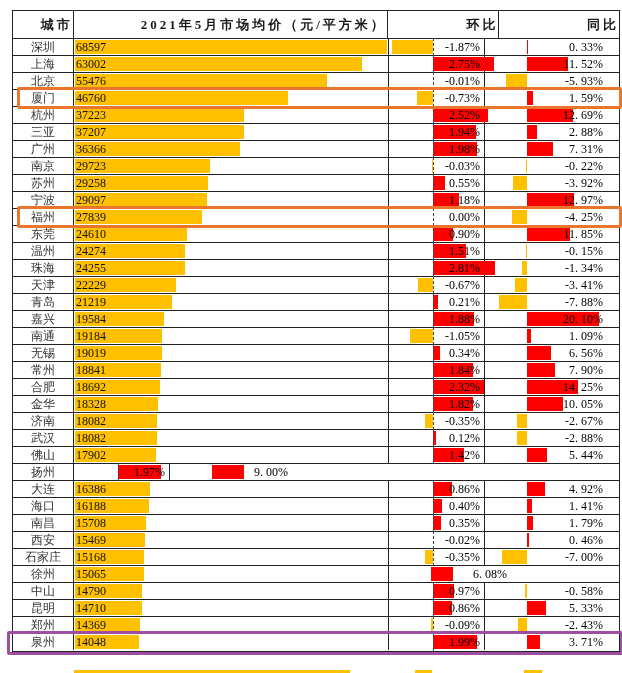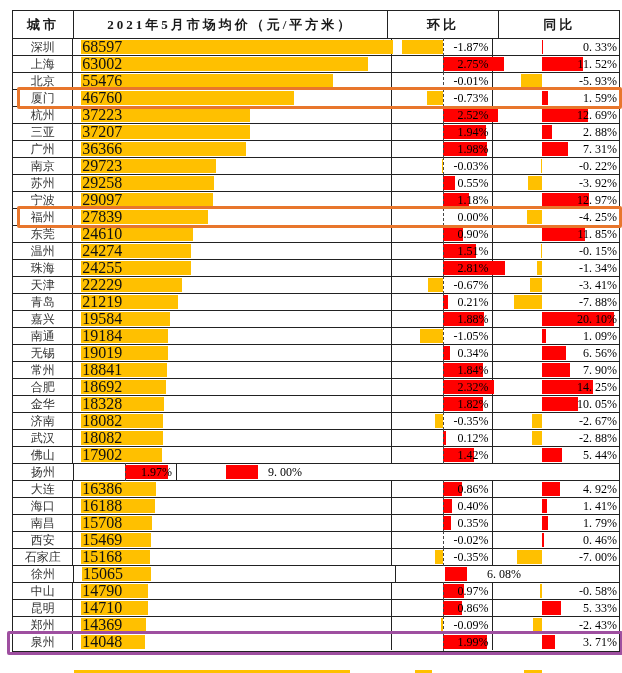--- a/index.html
+++ b/index.html
@@ -13,49 +13,49 @@
     overflow: hidden;
   }
   .table {
     position: absolute; left: 12px; top: 10px; width: 608px;
     border: 1px solid #222;
     background: #fff;
   }
   .header-row { display: flex; height: 28px; border-bottom: 1px solid #222; }
   .hcell {
     font-weight: bold; font-size: 13px; line-height: 27px;
-    text-align: center; letter-spacing: 3px;
+    text-align: right; letter-spacing: 3px;
     border-right: 1px solid #222;
     overflow: hidden; white-space: nowrap;
   }
   .hcell:last-child { border-right: none; }
   .w-city { width: 61px; }
   .w-price { width: 315px; }
   .w-mom { width: 112px; }
   .w-yoy { width: 120px; }
-  .row { display: flex; height: 17px; border-bottom: 1px solid #222; position: relative; gap: 7px; }
+  .row { display: flex; height: 17px; border-bottom: 1px solid #222; position: relative; }
   .row:last-child { border-bottom: none; }
   .cell { position: relative; height: 16px; overflow: visible; }
   .c-city {
     width: 61px; border-right: 1px solid #222;
     text-align: center; font-size: 12px; line-height: 16px; color: #333;
     overflow: hidden; white-space: nowrap;
   }
   .c-price { width: 315px; border-right: 1px solid #222; }
   .c-mom { width: 96px; border-right: 1px solid #222; }
   .c-mom::before {
     content: ""; position: absolute; left: 44px; top: -1px; bottom: -1px;
     border-left: 1px dashed #444; z-index: 2;
   }
   .c-yoy { width: 120px; }
   .bar { position: absolute; top: 1px; height: 14px; z-index: 1; }
   .price-bar { left: 1px; }
   .price-label {
     position: absolute; left: 2px; top: 0; z-index: 3;
-    font-size: 16px; line-height: 16px; color: #111; white-space: nowrap;
+    font-size: 12px; line-height: 16px; color: #111; white-space: nowrap;
   }
   .pct-label {
     position: absolute; top: 0; z-index: 3;
     font-size: 12px; line-height: 16px; color: #000; white-space: nowrap;
   }
   .mom-label { right: 4px; }
   .yoy-label { right: 2px; }
   .hl {
     position: absolute; z-index: 6; pointer-events: none;
     border: 3px solid; border-radius: 2px;

